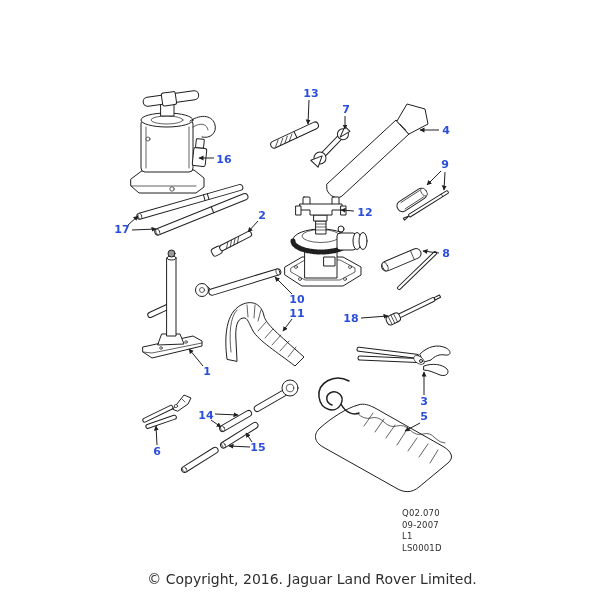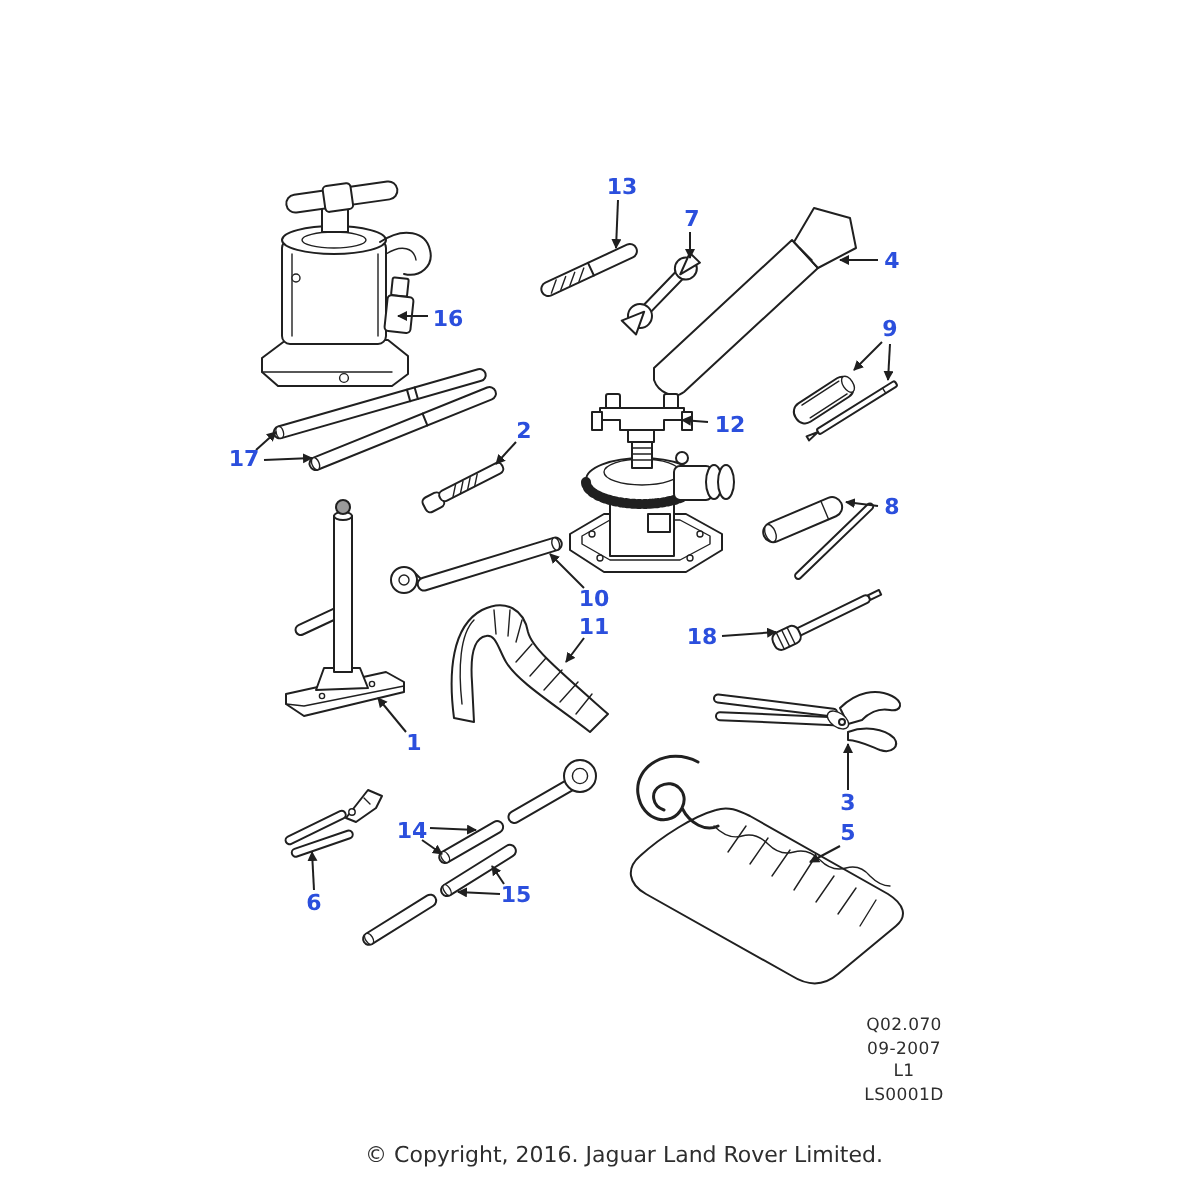--- a/index.html
+++ b/index.html
@@ -6,24 +6,24 @@
   html,body{margin:0;padding:0;}
   body{width:600px;height:600px;background:#ffffff;position:relative;overflow:hidden;
        font-family:"DejaVu Sans","Liberation Sans",sans-serif;}
   #stage{position:absolute;inset:0;}
   svg{position:absolute;left:0;top:0;}
   .art{stroke:#202020;stroke-width:1;fill:#ffffff;stroke-linejoin:round;stroke-linecap:round;}
   .art .nofill{fill:none;}
   .art .thin{stroke-width:0.7;}
   .leader{fill:none;stroke:var(--line-color,#1f1f1f);stroke-width:1;}
   .callout{fill:var(--callout-color,#2b4fdd);font:bold 11px "DejaVu Sans",sans-serif;text-anchor:middle;cursor:pointer;}
-  .info-panel{position:absolute;left:402px;top:508px;width:100px;text-align:center;
+  .info-panel{position:absolute;left:402px;top:508px;width:100px;
       font-size:8.5px;line-height:11.5px;color:#2e2e2e;letter-spacing:0.2px;}
   .copyright{position:absolute;left:24px;right:0;top:571px;text-align:center;
-      font-size:11px;color:#2e2e2e;}
+      font-size:14px;color:#2e2e2e;}
 </style>
 </head>
 <body>
 
 <div id="stage">
 
   <svg id="diagram-svg" width="600" height="600" viewBox="0 0 600 600">
     <defs>
       <marker id="arrow" markerWidth="6" markerHeight="6" refX="4.5" refY="2.5" orient="auto">
         <path d="M0,0 L5,2.5 L0,5 Z" fill="#1f1f1f"></path>

